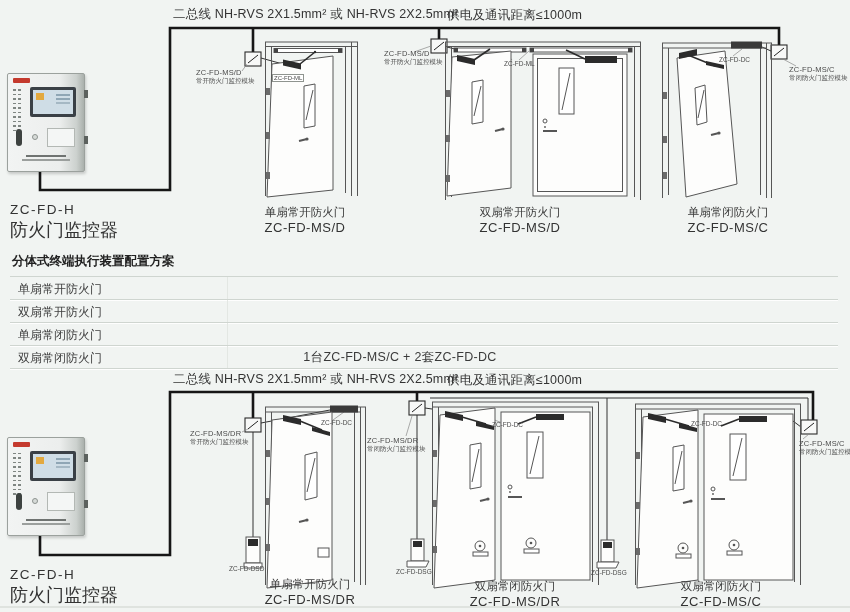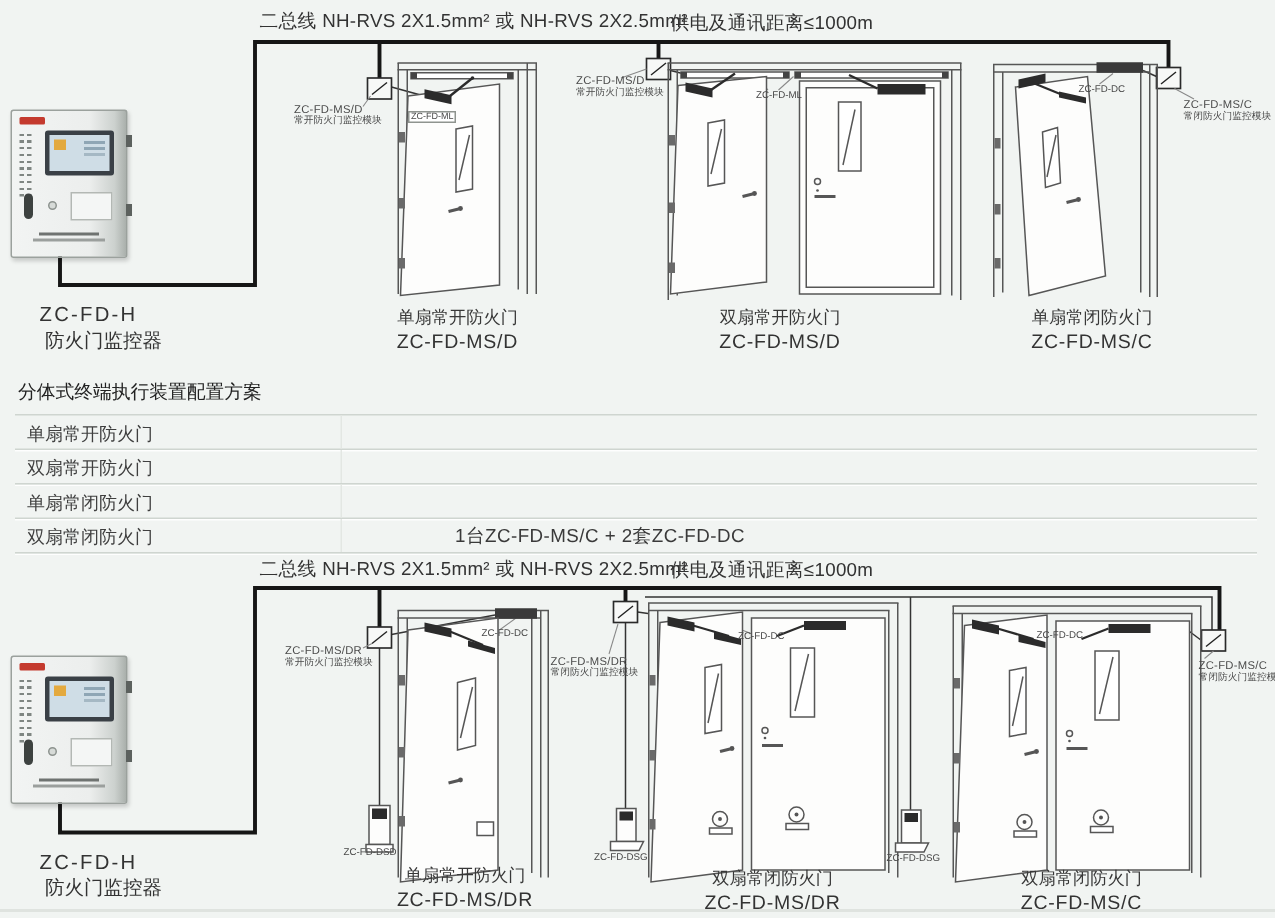--- a/index.html
+++ b/index.html
@@ -5,28 +5,28 @@
   html,body{margin:0;padding:0;background:#e8eae8;}
   .stage{position:relative;width:850px;height:612px;background:#f1f4f2;overflow:hidden;
          font-family:"Liberation Sans","DejaVu Sans",sans-serif;color:#3a3a3a;}
   .abs{position:absolute;}
   svg.linework{position:absolute;left:0;top:0;pointer-events:none;}
   .hdr{font-size:12.5px;color:#333;white-space:nowrap;letter-spacing:.2px;}
   .cap{text-align:center;line-height:1.25;white-space:nowrap;width:120px;}
   .cap .l1{font-size:11.5px;color:#383838;}
   .cap .l2{font-size:13px;letter-spacing:.5px;color:#333;margin-top:1px;}
   .ctrlcap{line-height:1.3;white-space:nowrap;}
-  .ctrlcap .l1{font-size:13.5px;letter-spacing:1.5px;color:#333;text-align:center;}
-  .ctrlcap .l2{font-size:13px;color:#333;margin-left:20px;}
+  .ctrlcap .l1{font-size:13.5px;letter-spacing:1.5px;color:#333;}
+  .ctrlcap .l2{font-size:18px;color:#333;}
   .modlabel{line-height:1.25;white-space:nowrap;color:#4a4a4a;}
   .modlabel .m1{font-size:7.5px;letter-spacing:.2px;display:block;}
   .modlabel .m2{font-size:6.5px;display:block;}
   .tiny{font-size:6.5px;color:#4a4a4a;white-space:nowrap;}
   .boxed{border:1px solid #8f948f;background:#fff;padding:0 1px;font-size:6px;}
-  .tbl-title{font-size:12.5px;font-weight:normal;color:#222;white-space:nowrap;}
+  .tbl-title{font-size:12.5px;font-weight:bold;color:#222;white-space:nowrap;}
   .cfg-table{width:828px;}
   .cfg-row{position:relative;height:22px;border-bottom:1px solid #cfd5d0;box-shadow:0 1px 0 rgba(255,255,255,.9);}
   .cfg-row:first-child{border-top:1px solid #cfd5d0;}
   .cfg-door{position:absolute;left:8px;top:4px;font-size:12px;color:#3f3f3f;white-space:nowrap;}
   .cfg-val{position:absolute;left:230px;top:3px;width:320px;text-align:center;font-size:12.5px;
            letter-spacing:.3px;color:#3a3a3a;white-space:nowrap;}
   .cfg-div{position:absolute;left:217px;top:0;bottom:0;width:1px;background:#e3e7e3;}
   .botline{position:absolute;left:0;top:606px;width:850px;height:2px;background:#dfe3df;}
   
   .cabinet{position:absolute;width:76px;height:97px;border:1px solid #9ba19d;border-radius:2px;

